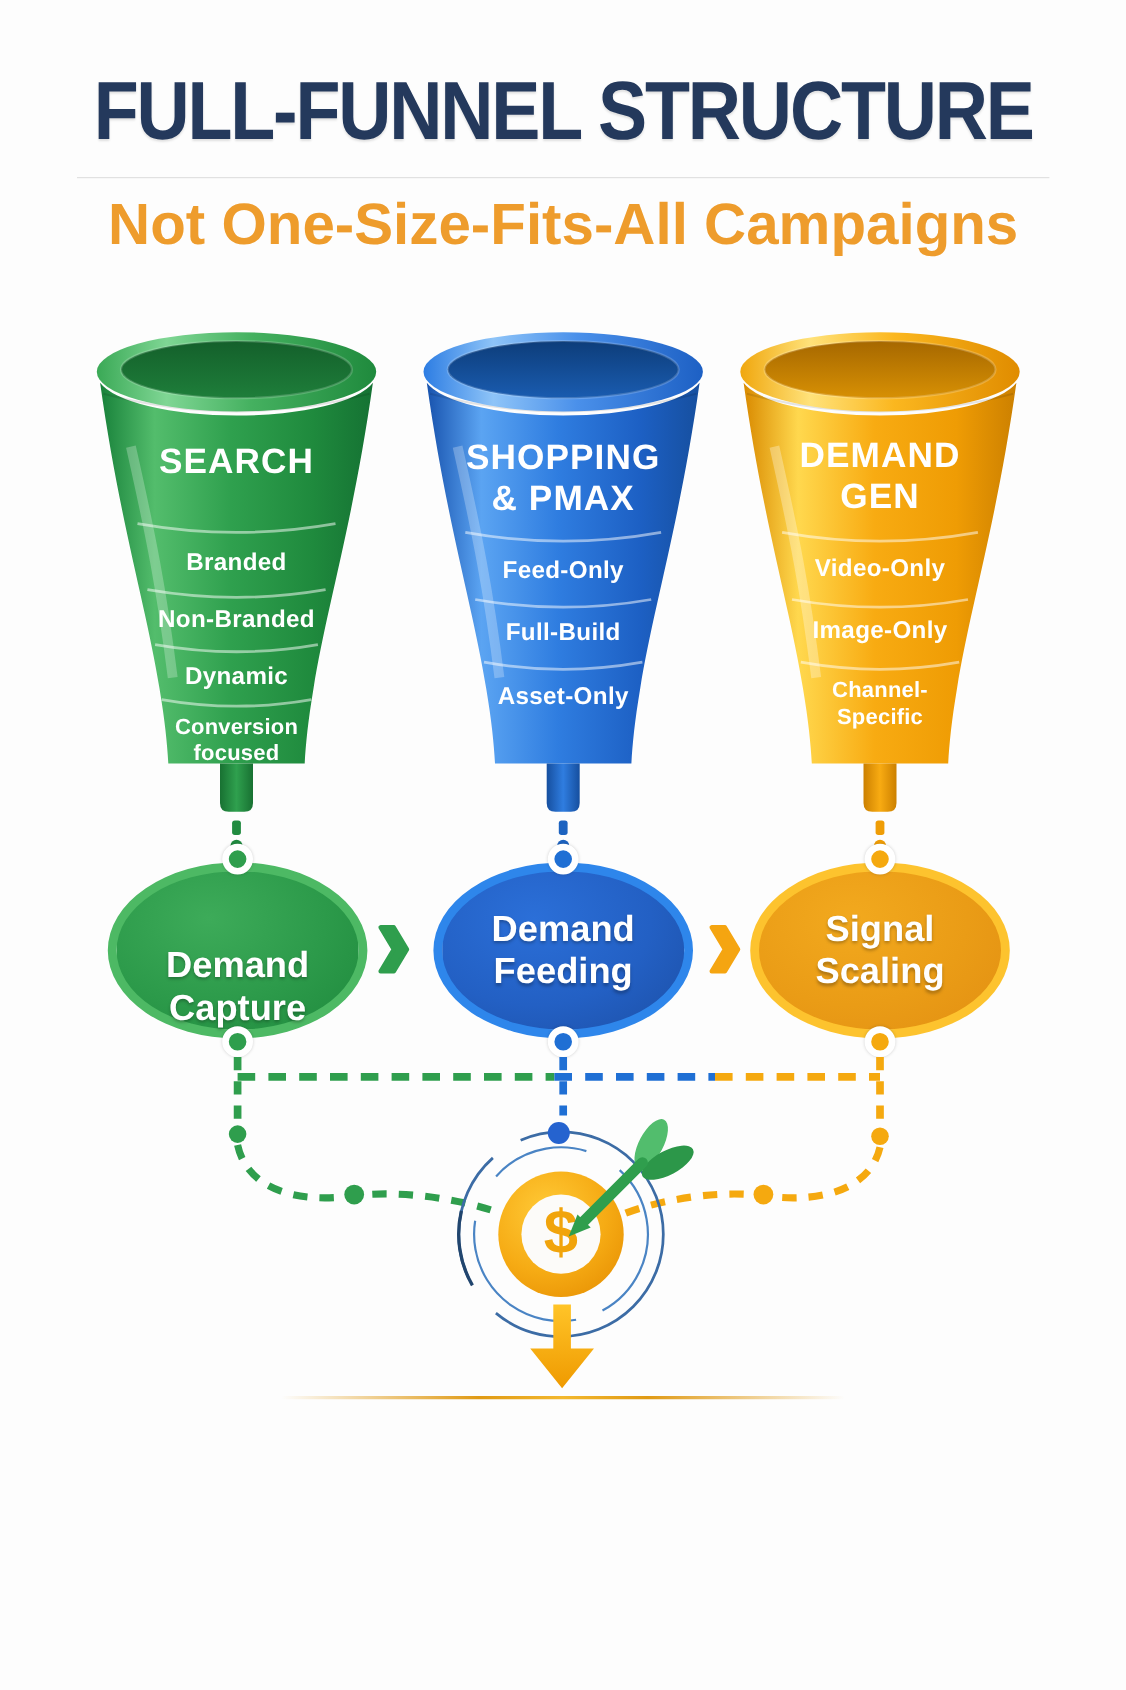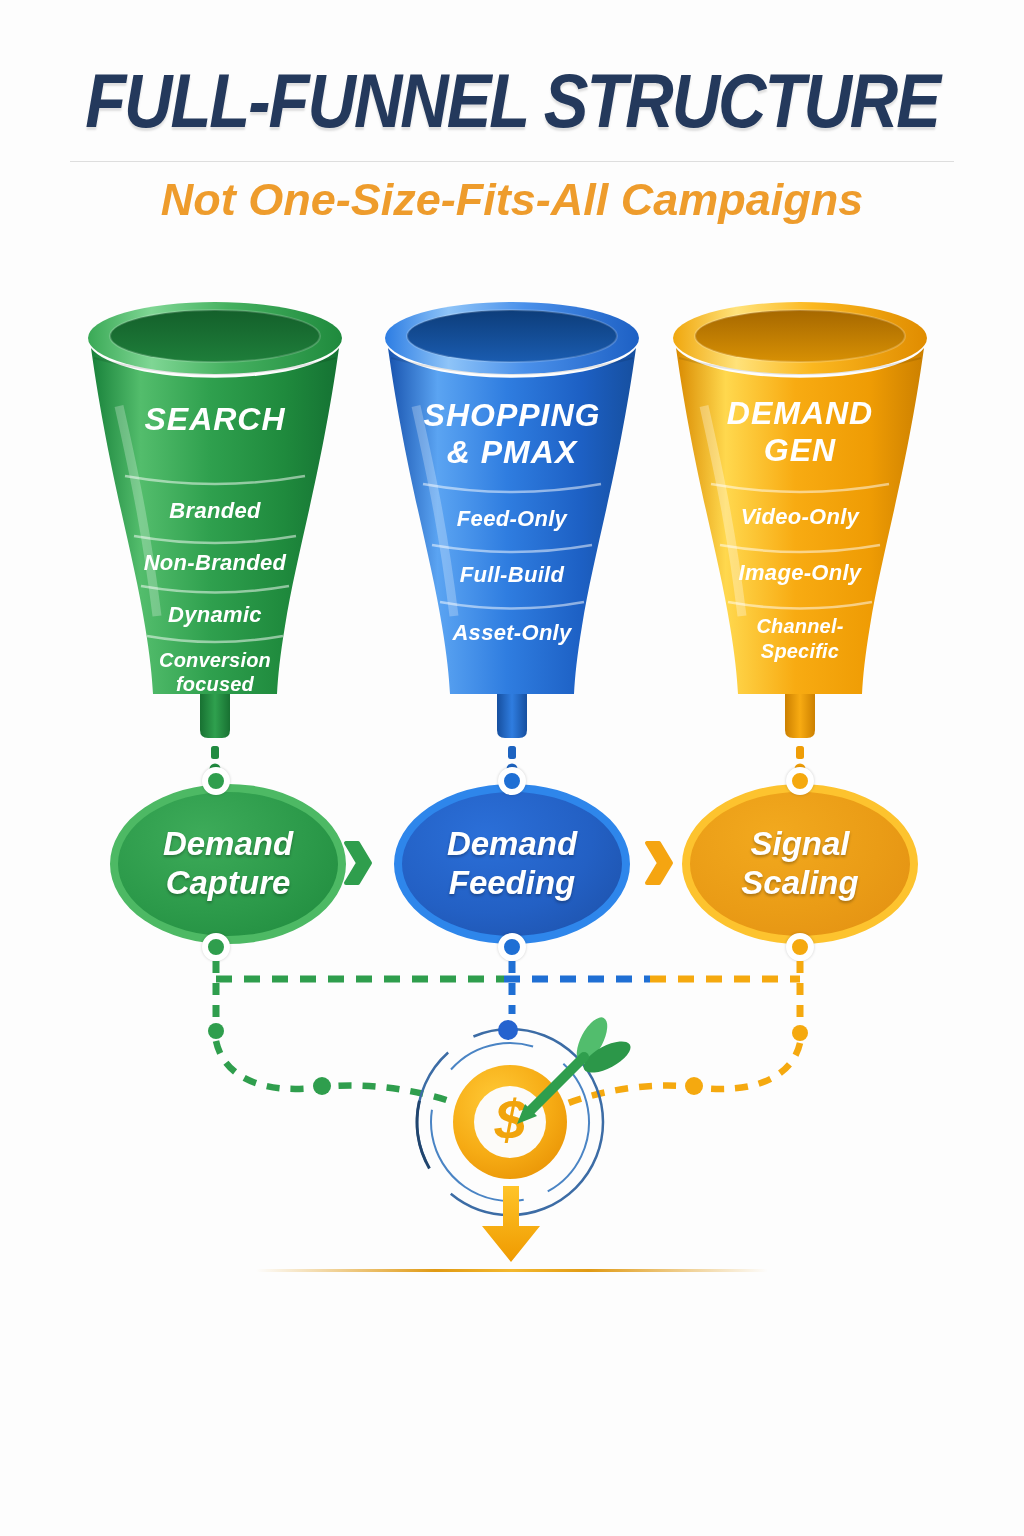--- a/index.html
+++ b/index.html
@@ -1,53 +1,53 @@
 <!DOCTYPE html>
 <html><head>
 <meta charset="utf-8">
 <style>
   * { margin:0; padding:0; box-sizing:border-box; }
   html,body { background:#ffffff; }
   body { font-family:"Liberation Sans", sans-serif; }
-  .canvas { position:relative; width:1024px; height:1536px; margin:0 auto; background:#fdfdfd; overflow:hidden;font-style:italic; }
+  .canvas { position:relative; width:1024px; height:1536px; margin:0 auto; background:#fdfdfd; overflow:hidden; }
 
   
   .title {
     position:absolute; top:58px; left:0; width:1024px; text-align:center;
     font-size:67px; font-weight:800; letter-spacing:-2px; color:#24395c;
     transform:scaleY(1.12); transform-origin:top center;
     text-shadow:0 2px 2px rgba(0,0,0,0.12);
     white-space:nowrap;
   }
   .title-divider { position:absolute; top:161px; left:70px; width:884px; height:1px; background:#dedede; }
   .subtitle {
     position:absolute; top:174px; left:0; width:1024px; text-align:center;
-    font-size:45px; font-weight:700; letter-spacing:0px; color:#ee9c2c; white-space:nowrap;
+    font-size:53px; font-weight:700; letter-spacing:0px; color:#ee9c2c; white-space:nowrap;
   }
 
   
   .funnel { position:absolute; width:260px; height:492px; }
   #funnel-search   { left:85px;  top:296px; }
   #funnel-shopping { left:382px; top:296px; }
   #funnel-demandgen{ left:670px; top:296px; }
   .ftitle { font-weight:700; font-size:32px; fill:#ffffff; letter-spacing:1px; }
   .fitem  { font-weight:700; font-size:22px; fill:#ffffff; letter-spacing:0.3px; }
   .fitem-sm { font-weight:700; font-size:20px; fill:#ffffff; letter-spacing:0.2px; }
   .fsep   { fill:none; stroke:rgba(255,255,255,0.5); stroke-width:2.5; }
   .fsep2  { fill:none; stroke:rgba(0,0,0,0.10); stroke-width:2; }
 
   
   .stage {
     position:absolute; width:236px; height:160px; border-radius:50%;
     display:flex; align-items:center; justify-content:center; text-align:center;
   }
   .stage .lbl { width:175px; font-size:33px; font-weight:700; color:#fff; line-height:1.18;
                 text-shadow:0 2px 3px rgba(0,0,0,0.28); }
-  #stage-capture { left:110px;  top:784px; border:8px solid #4db964;
-    background:radial-gradient(ellipse at 38% 30%, #3dab59 0%, #2c9a4a 55%, #1f8a3d 100%); }
+  #stage-capture { left:98px;  top:784px; border:8px solid #4db964;
+    background:radial-gradient(ellipse at 38% 30%, #3dab59 0%, #2c9a4a 55%, #1f8a3d 100%);align-items:flex-end; }
   #stage-feeding { left:394px; top:784px; border:8px solid #2e86eb;
     background:radial-gradient(ellipse at 38% 30%, #2b6fd8 0%, #2360c4 55%, #1c4fa6 100%); }
   #stage-signal  { left:682px; top:784px; border:8px solid #fdc32e;
     background:radial-gradient(ellipse at 38% 30%, #f2a91e 0%, #ea9c16 55%, #e28f12 100%); }
 
   .node { position:absolute; width:28px; height:28px; border-radius:50%;
           border:6px solid #ffffff; box-shadow:0 0 3px rgba(0,0,0,0.18); }
   .node.g { background:#2f9e4d; } .node.b { background:#1f6fd4; } .node.o { background:#f5a90f; }
 
   .chevron { position:absolute; width:30px; height:46px; }

